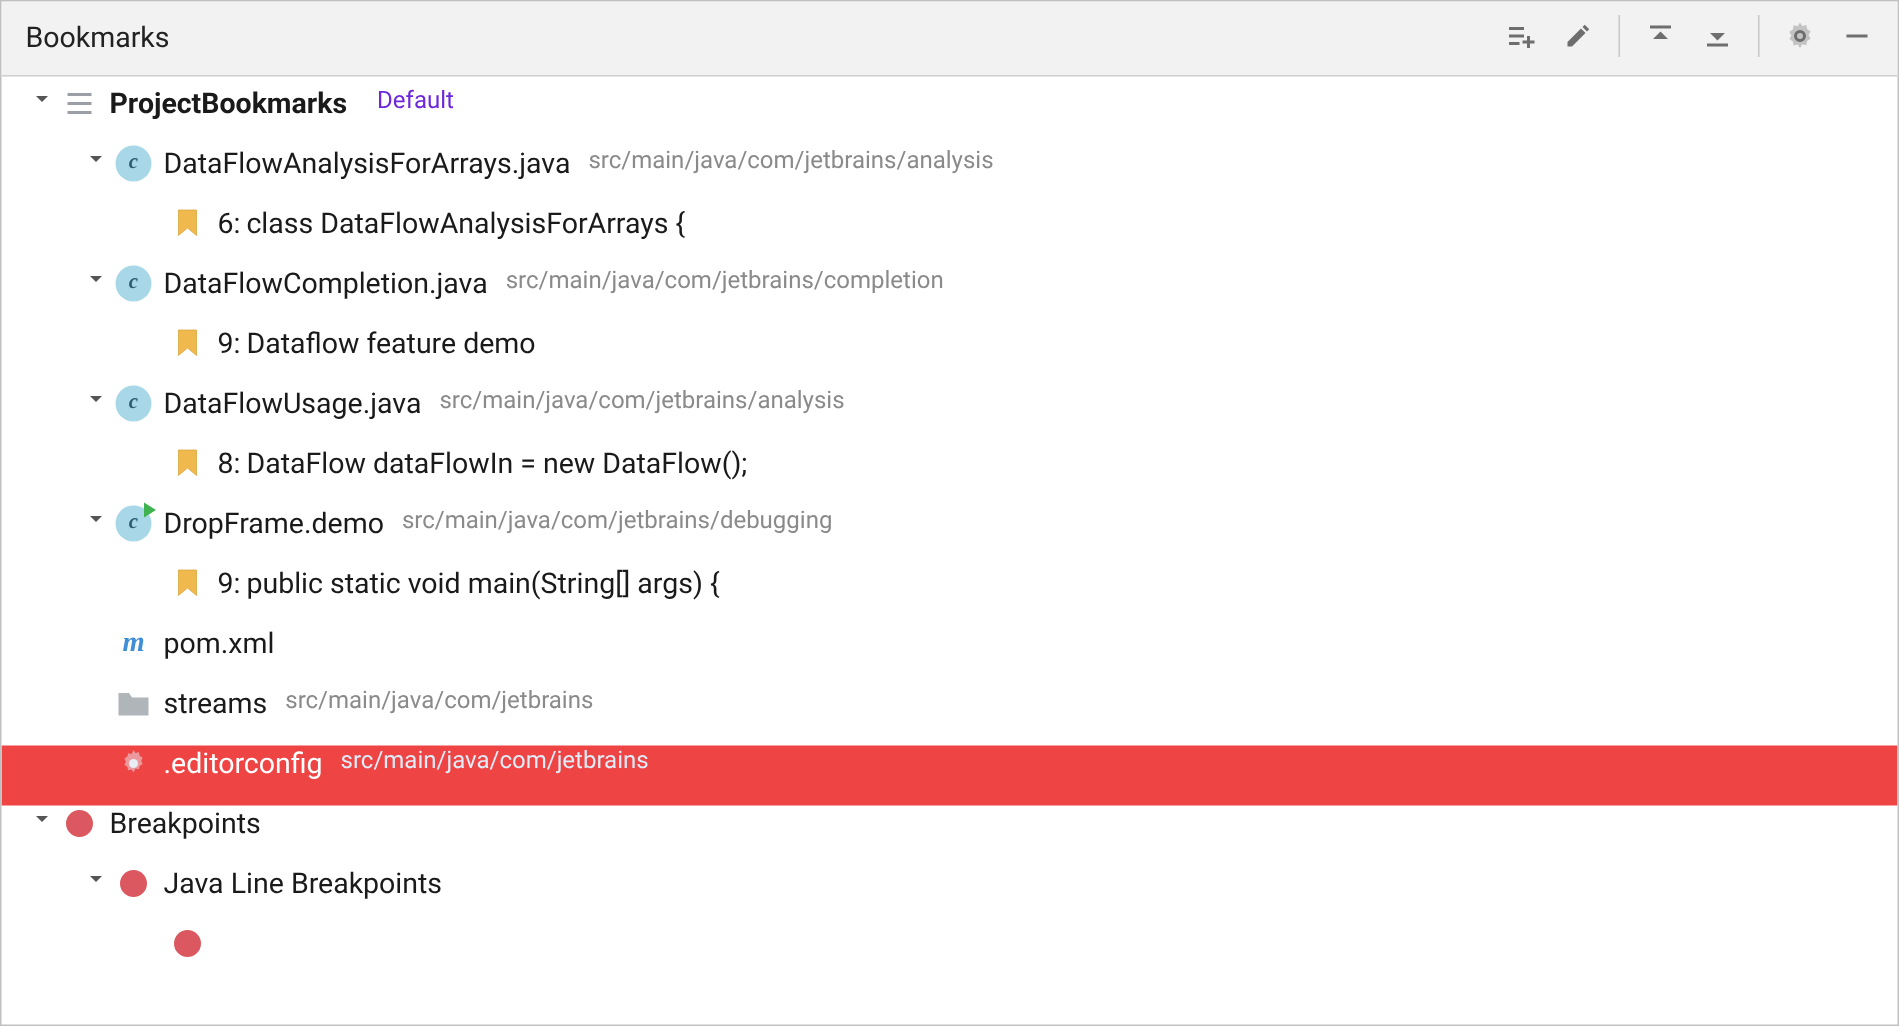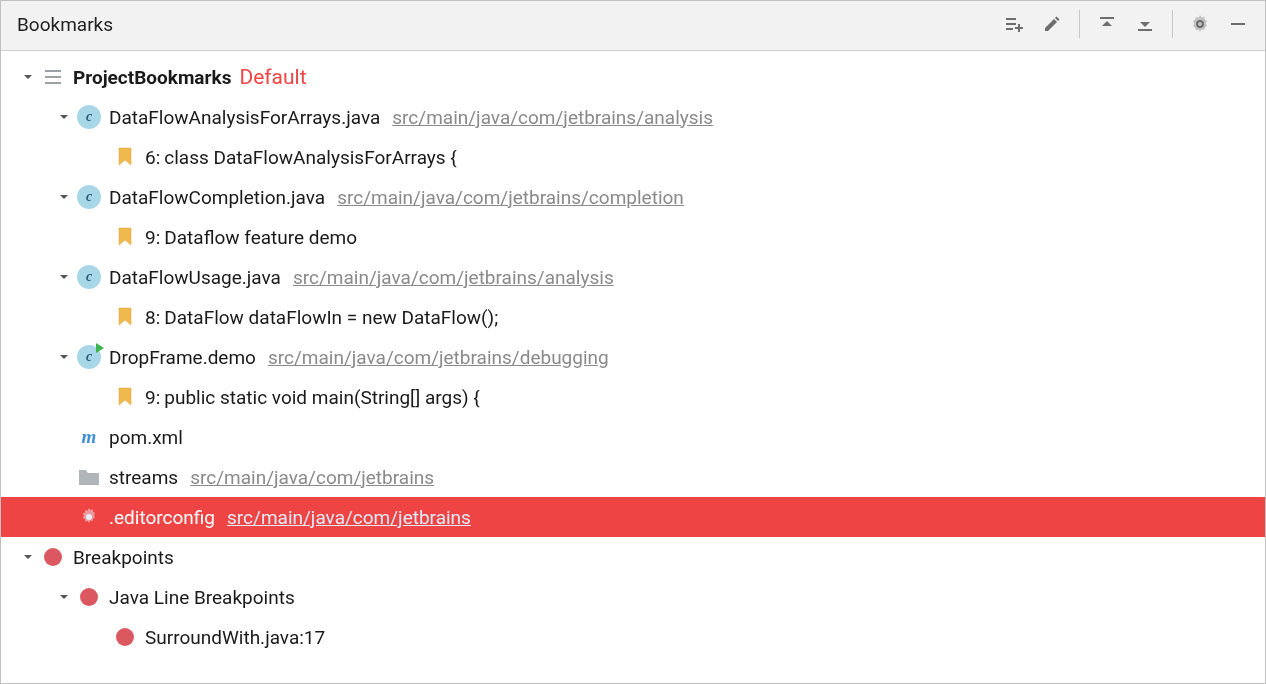--- a/index.html
+++ b/index.html
@@ -29,21 +29,21 @@
 }
 .icon-btn {
   width: 34px; height: 34px;
   display: flex; align-items: center; justify-content: center;
   border-radius: 4px; cursor: pointer;
 }
 .icon-btn svg { fill: #6e6e6e; }
 .tree { padding: 6px 0; }
 .row {
   display: flex;
-  align-items: center;
+  align-items: flex-start;
   height: 40px;
   padding: 0 10px;
   cursor: pointer;
   white-space: nowrap;
 }
 .row.selected {
   background: #ef4444;
   color: #fff;
 }
 .row.selected .path { color: #e0ecf8; }
@@ -56,22 +56,22 @@
 .chev svg { fill: #555; }
 .spacer { flex-shrink: 0; }
 .node-icon {
   width: 24px; height: 24px;
   flex-shrink: 0;
   display: flex; align-items: center; justify-content: center;
   margin-right: 8px;
 }
 .label { font-size: 19px; }
 .label.bold { font-weight: 700; }
-.path { color: #8a8a8a; margin-left: 12px; font-size: 19px; text-decoration: underline; }
-.suffix { color: #ef4444; margin-left: 8px; font-size: 21px; }
+.path { color: #8a8a8a; margin-left: 12px; font-size: 16px; }
+.suffix { color: #6d28d9; margin-left: 20px; font-size: 16px; }
 .line-num { font-size: 19px; margin-right: 4px; }
 
 .ico-list svg line { stroke: #9aa0a6; stroke-width: 2; }
 .ico-class { width: 24px; height: 24px; border-radius: 50%; background: #a8d8e8; color: #2a5e72; display:flex; align-items:center; justify-content:center; font-size:14px; font-weight:700; font-style: italic; font-family: Georgia, serif; position:relative; }
 .ico-class .run-tri { position:absolute; top:-2px; right:-3px; width:0; height:0; border-left:8px solid #3fb34f; border-top:5px solid transparent; border-bottom:5px solid transparent; }
 .ico-bookmark svg { fill: #f0b94d; stroke:#d9a438; stroke-width:0.5; }
 .ico-maven { color:#3f8fd6; font-weight:700; font-style:italic; font-size:19px; font-family: Georgia, serif; }
 .ico-folder svg { fill:#b0b5ba; }
 .ico-gear svg { fill:#9aa0a6; }
 .row.selected .ico-gear svg { fill:#e8eef5; }
@@ -295,16 +295,15 @@
         <span class="ico-bp"></span>
       </span>
     <span class="label">Java Line Breakpoints</span>
   </div>
 
   <div class="row">
     <span class="spacer" style="width:102px"></span>
     <span class="node-icon">
         <span class="ico-bp"></span>
       </span>
-    <span class="label">SurroundWith.java:17</span>
   </div>
 
 </div>
 
 </body></html>

